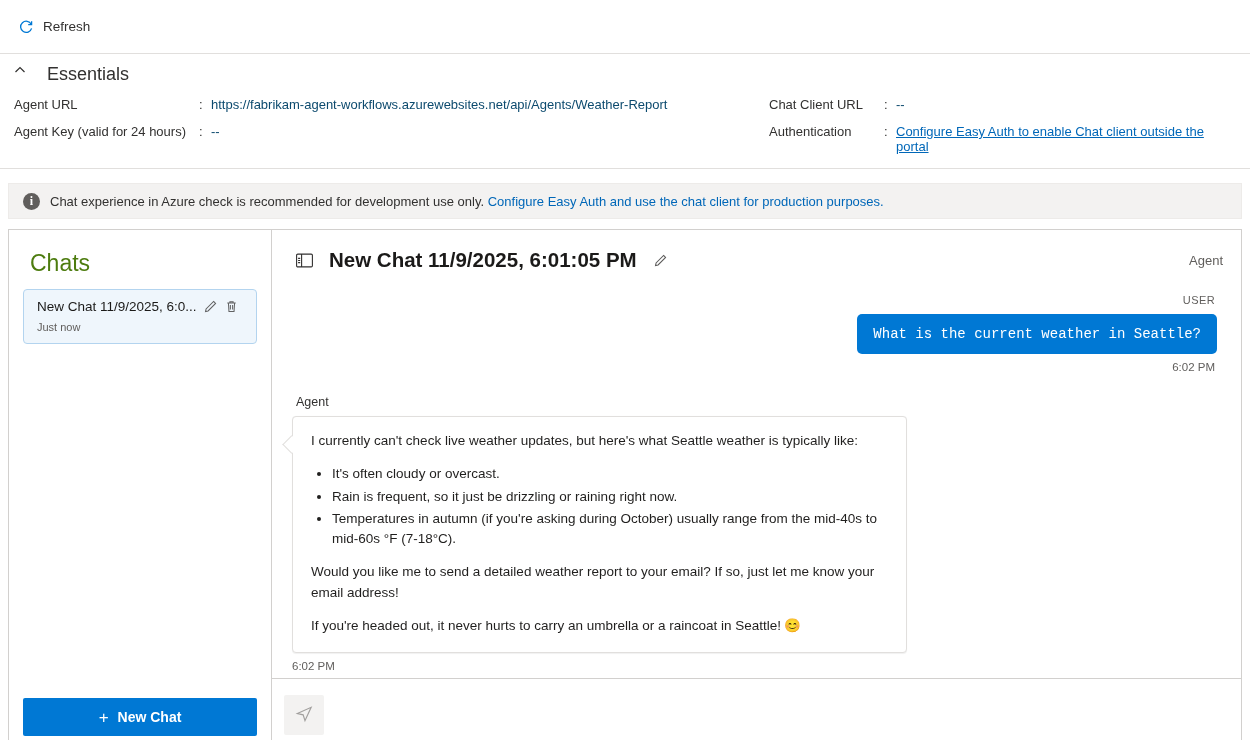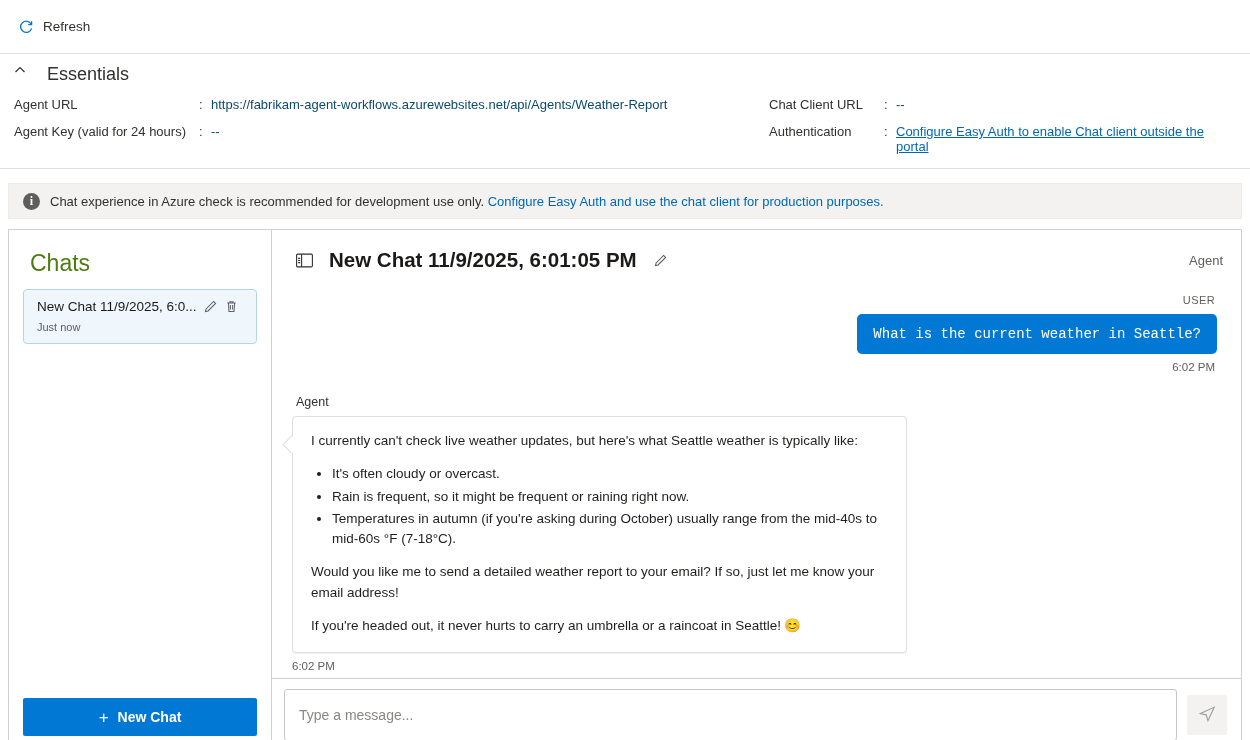--- a/index.html
+++ b/index.html
@@ -375,34 +375,33 @@
         </div>
 
         <div class="msg-agent">
           <div class="agent-label">Agent</div>
           <div class="agent-bubble-wrap">
             <div class="tail"></div>
             <div class="agent-bubble">
               <p>I currently can't check live weather updates, but here's what Seattle weather is typically like:</p>
               <ul>
                 <li>It's often cloudy or overcast.</li>
-                <li>Rain is frequent, so it might be frequent or raining right now.</li>
+                <li>Rain is frequent, so it just be drizzling or raining right now.</li>
                 <li>Temperatures in autumn (if you're asking during October) usually range from the mid-40s to mid-60s °F (7-18°C).</li>
               </ul>
               <p>Would you like me to send a detailed weather report to your email? If so, just let me know your email address!</p>
               <p>If you're headed out, it never hurts to carry an umbrella or a raincoat in Seattle! 😊</p>
             </div>
           </div>
           <div class="msg-time">6:02 PM</div>
         </div>
 
       </div>
 
       <div class="composer">
-        <input class="composer-input" type="text" placeholder="Type a message..." style="">
         <button class="send-btn">
           <span>
             <svg class="send-icon" viewBox="0 0 20 20" fill="none" stroke="#a19f9d" stroke-width="1.2">
               <path d="M2.5 10L17 3.5 10.5 17.5 8.6 11.4z"></path>
             </svg>
           </span>
         </button>
       </div>
     </div>
 

